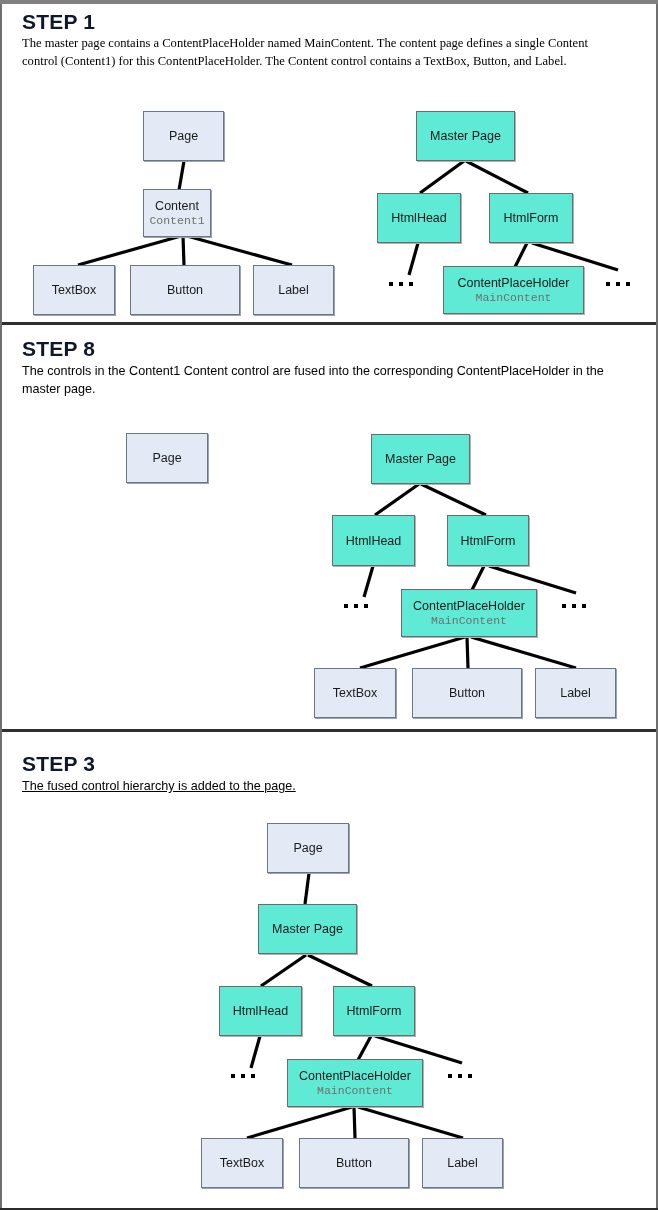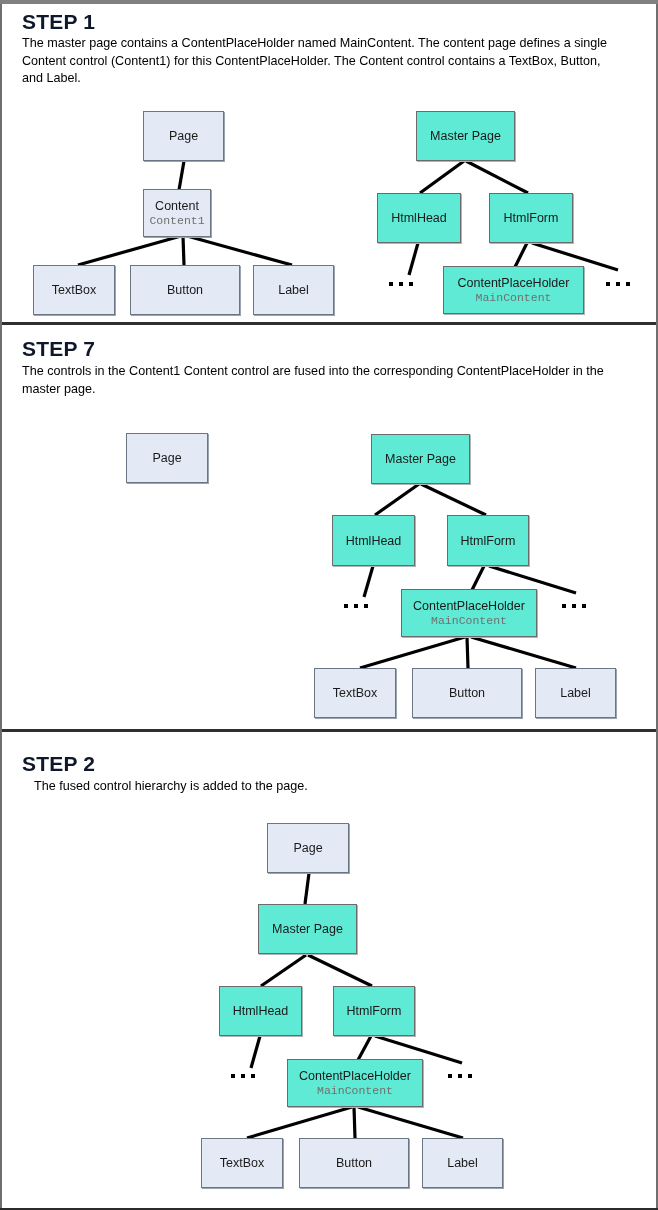--- a/index.html
+++ b/index.html
@@ -146,21 +146,21 @@
       <line x1="464" y1="157" x2="420" y2="189"></line>
       <line x1="466" y1="157" x2="528" y2="189"></line>
 
       <line x1="418" y1="239" x2="409" y2="271"></line>
 
       <line x1="527" y1="239" x2="515" y2="263"></line>
       <line x1="532" y1="239" x2="618" y2="266"></line>
     </svg>
 
     <div class="step-title" style="left:22px; top:6px;">STEP 1</div>
-    <div class="step-desc" style="left:22px; top:31px; width:588px;">The master page contains a ContentPlaceHolder named MainContent. The content page defines a single Content control (Content1) for this ContentPlaceHolder. The Content control contains a TextBox, Button, and Label.</div>
+    <div class="step-desc" style="left:22px; top:31px; width:588px;font-family:Liberation Serif, serif;">The master page contains a ContentPlaceHolder named MainContent. The content page defines a single Content control (Content1) for this ContentPlaceHolder. The Content control contains a TextBox, Button, and Label.</div>
 
     <div class="node blue" style="left:143px; top:107px; width:81px; height:50px;">
       <span>Page</span>
     </div>
 
     <div class="node blue" style="left:143px; top:185px; width:68px; height:48px;">
       <span>Content</span>
       <span class="sub">Content1</span>
     </div>
 
@@ -212,21 +212,21 @@
       <line x1="373" y1="241" x2="364" y2="272"></line>
 
       <line x1="484" y1="241" x2="472" y2="265"></line>
       <line x1="489" y1="241" x2="576" y2="268"></line>
 
       <line x1="465" y1="312" x2="360" y2="343"></line>
       <line x1="467" y1="312" x2="468" y2="343"></line>
       <line x1="471" y1="312" x2="576" y2="343"></line>
     </svg>
 
-    <div class="step-title" style="left:22px; top:12px;">STEP 7</div>
+    <div class="step-title" style="left:22px; top:12px;">STEP 8</div>
     <div class="step-desc" style="left:22px; top:38px; width:610px;">The controls in the Content1 Content control are fused into the corresponding ContentPlaceHolder in the master page.</div>
 
     <div class="node blue" style="left:126px; top:108px; width:82px; height:50px;">
       <span>Page</span>
     </div>
 
     <div class="node orange" style="left:371px; top:109px; width:99px; height:50px;">
       <span>Master Page</span>
     </div>
 
@@ -276,22 +276,22 @@
       <line x1="260" y1="304" x2="251" y2="336"></line>
 
       <line x1="371" y1="304" x2="358" y2="328"></line>
       <line x1="375" y1="304" x2="462" y2="331"></line>
 
       <line x1="352" y1="375" x2="247" y2="406"></line>
       <line x1="354" y1="375" x2="355" y2="406"></line>
       <line x1="358" y1="375" x2="463" y2="406"></line>
     </svg>
 
-    <div class="step-title" style="left:22px; top:20px;">STEP 2</div>
-    <div class="step-desc" style="left:34px; top:46px; width:610px;">The fused control hierarchy is added to the page.</div>
+    <div class="step-title" style="left:22px; top:20px;">STEP 3</div>
+    <div class="step-desc" style="left:22px; top:46px; width:610px;text-decoration:underline;">The fused control hierarchy is added to the page.</div>
 
     <div class="node blue" style="left:267px; top:91px; width:82px; height:50px;">
       <span>Page</span>
     </div>
 
     <div class="node orange" style="left:258px; top:172px; width:99px; height:50px;">
       <span>Master Page</span>
     </div>
 
     <div class="node orange" style="left:219px; top:254px; width:83px; height:50px;">

